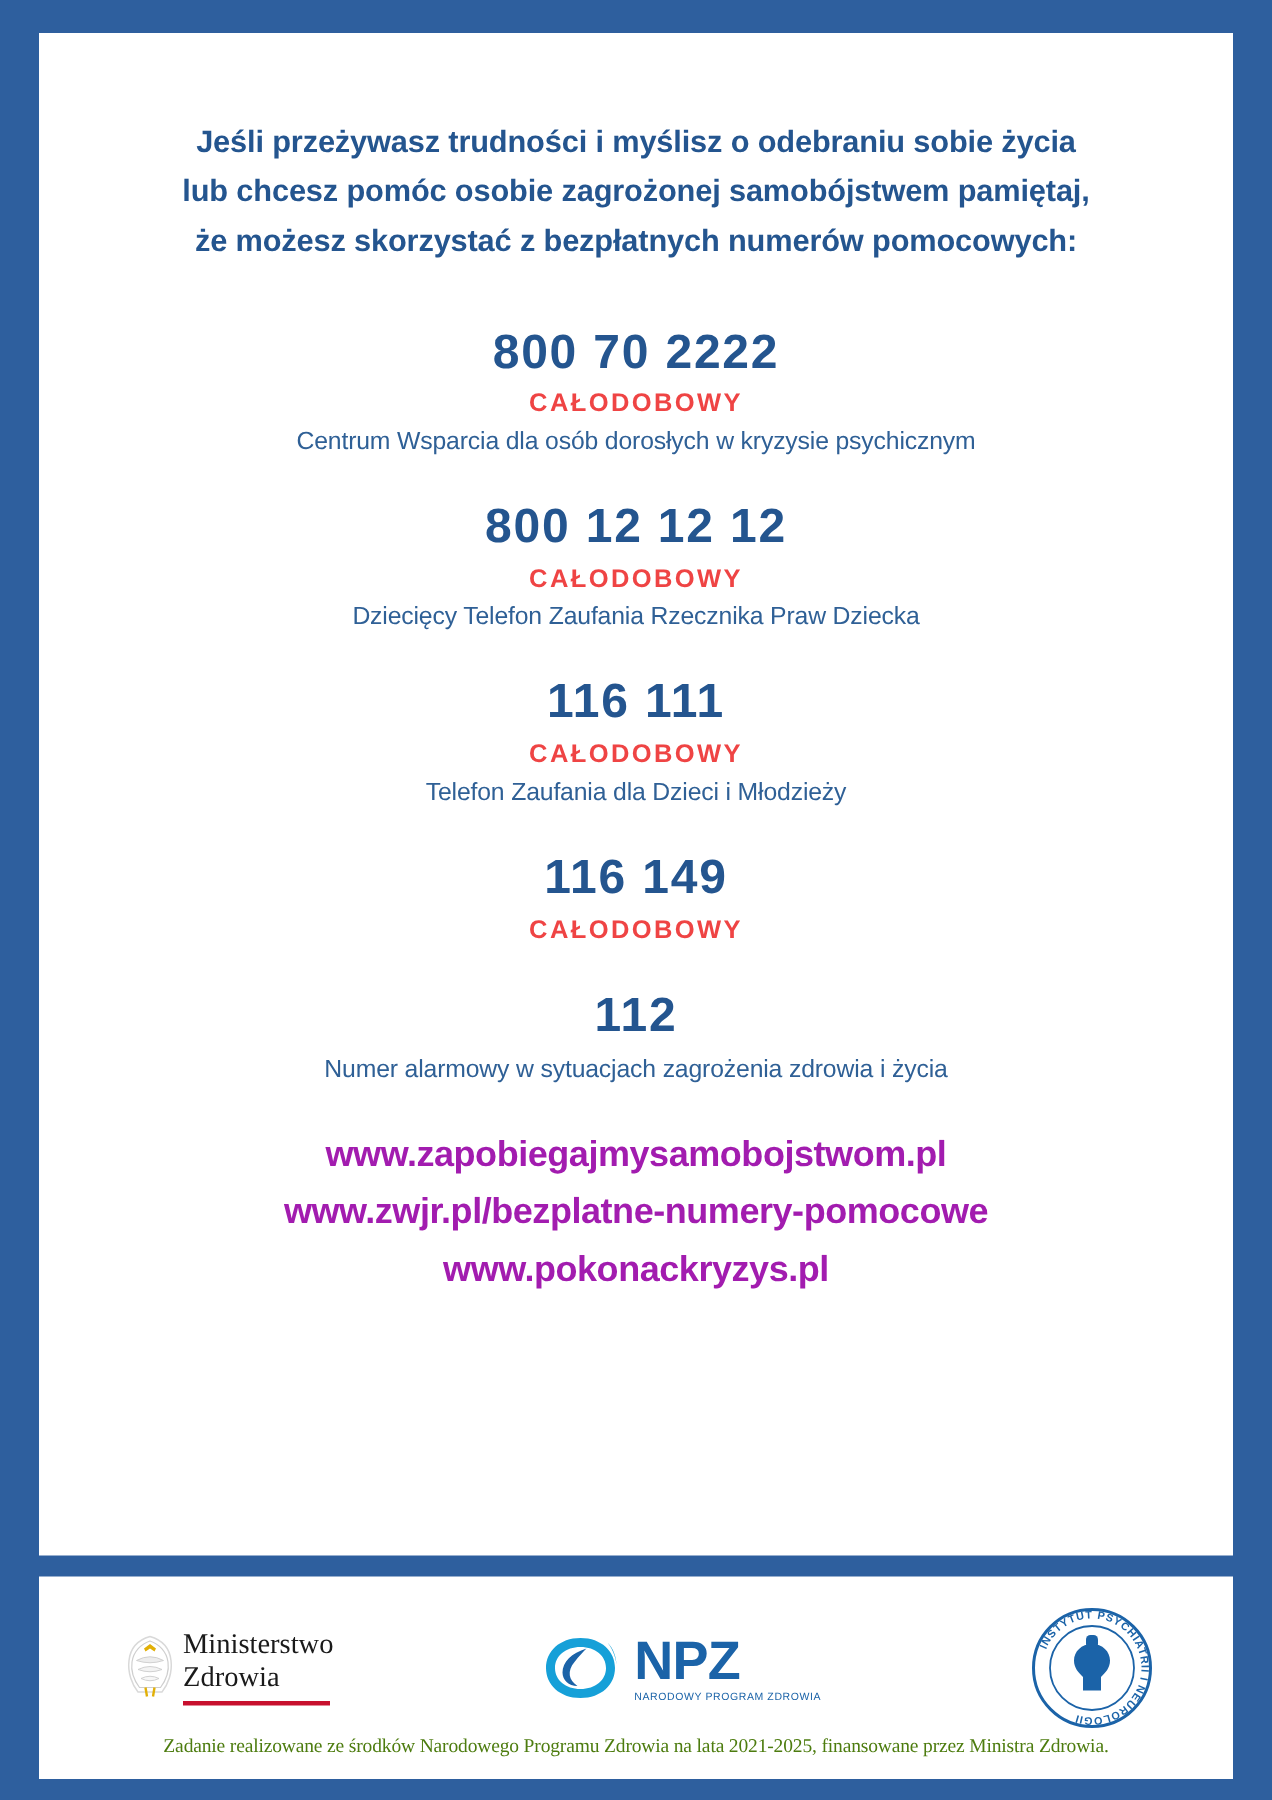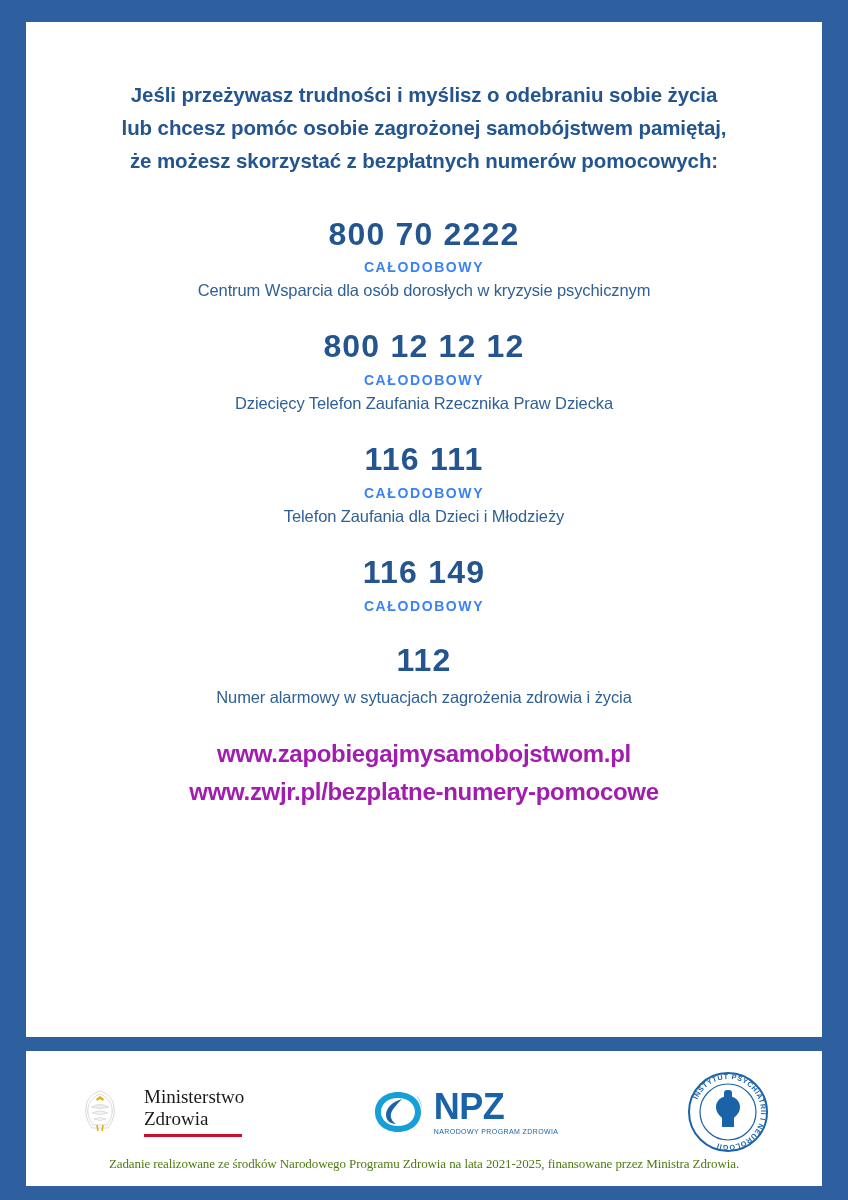--- a/index.html
+++ b/index.html
@@ -47,23 +47,23 @@
     margin-bottom: 28px;
   }
   .entry-number {
     color: #24558f;
     font-weight: bold;
     font-size: 32px;
     letter-spacing: 1.2px;
     line-height: 1.15;
   }
   .entry-tag {
-    color: #3b82f6;
-    font-weight: bold;
-    font-size: 14px;
+    color: #ef4444;
+    font-weight: bold;
+    font-size: 17px;
     letter-spacing: 1.6px;
     margin-top: 7px;
   }
   .entry-desc {
     color: #2f6096;
     font-size: 16.5px;
     font-weight: normal;
     margin-top: 6px;
     letter-spacing: -0.1px;
   }
@@ -102,21 +102,21 @@
   .logos {
     display: flex;
     align-items: center;
     justify-content: space-between;
     padding: 2px 22px 0 22px;
     flex: 1 1 auto;
   }
   .logo-mz {
     display: flex;
     align-items: center;
-    gap: 22px;
+    gap: 0;
   }
   .eagle {
     width: 44px;
     height: 50px;
     position: relative;
   }
   .mz-text {
     text-align: left;
     font-family: "Liberation Serif", serif;
     color: #1a1a1a;
@@ -207,20 +207,21 @@
         <div class="entry-number">112</div>
         <div class="entry-desc">Numer alarmowy w sytuacjach zagrożenia zdrowia i życia</div>
       </div>
 
     </div>
 
 
     <div class="links">
       <a class="link" href="#">www.zapobiegajmysamobojstwom.pl</a>
       <a class="link" href="#">www.zwjr.pl/bezplatne-numery-pomocowe</a>
+      <a class="link" href="#">www.pokonackryzys.pl</a>
     </div>
 
   </div>
 
   <div class="footer">
 
     <div class="logos">
 
       <div class="logo-mz">
         <span class="eagle">

